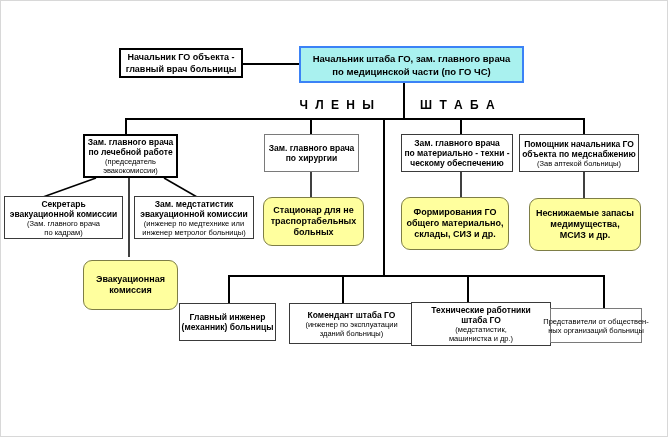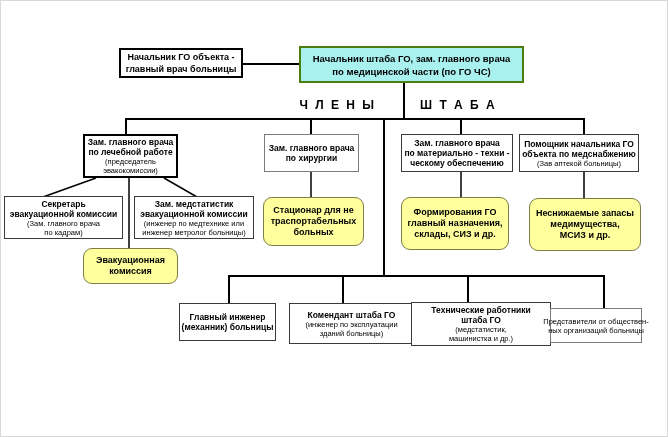--- a/index.html
+++ b/index.html
@@ -19,21 +19,21 @@
   .box{
     position:absolute;box-sizing:border-box;display:flex;flex-direction:column;
     justify-content:center;align-items:center;text-align:center;background:#fff;
     padding:13px 2px;
   }
   .box .ln{font-weight:bold;font-size:8.5px;line-height:10px;white-space:nowrap;}
   .box .ln.sub{font-weight:normal;font-size:7.5px;line-height:9px;}
   .strong{border:2px solid #000;}
   .thin{border:1px solid #3a3a3a;}
   .gray{border:1px solid #7a7a7a;}
-  .cyan{background:var(--cyan-fill);border:2px solid #4d7c0f;}
+  .cyan{background:var(--cyan-fill);border:2px solid #3b82f6;}
   .cyan .ln{font-size:9.5px;line-height:13px;}
   .chiefbox .ln{font-size:9px;line-height:12px;}
   .yellow{
     background:var(--yellow-fill);border:1.5px solid var(--yellow-border);
     border-radius:9px;
   }
   .yellow .ln{font-size:9px;line-height:11px;}
   .members{
     position:absolute;top:97px;font-weight:bold;font-size:12px;
     letter-spacing:2px;white-space:nowrap;text-align:center;
@@ -125,31 +125,31 @@
     </div>
 
   <div class="box yellow" style="left:262px;top:196px;width:101px;height:49px">
       <div class="ln">Стационар для не</div>
       <div class="ln">траспортабельных</div>
       <div class="ln">больных</div>
     </div>
 
   <div class="box yellow" style="left:400px;top:196px;width:108px;height:53px">
       <div class="ln">Формирования ГО</div>
-      <div class="ln">главный назначения,</div>
+      <div class="ln">общего материально,</div>
       <div class="ln">склады, СИЗ и др.</div>
     </div>
 
   <div class="box yellow" style="left:528px;top:197px;width:112px;height:53px">
       <div class="ln">Неснижаемые запасы</div>
       <div class="ln">медимущества,</div>
       <div class="ln">МСИЗ и др.</div>
     </div>
 
-  <div class="box yellow" style="left:82px;top:247px;width:95px;height:36px">
+  <div class="box yellow" style="left:82px;top:259px;width:95px;height:50px">
       <div class="ln">Эвакуационная</div>
       <div class="ln">комиссия</div>
     </div>
 
   <div class="box thin" style="left:178px;top:302px;width:97px;height:38px">
       <div class="ln">Главный инженер</div>
       <div class="ln">(механник) больницы</div>
     </div>
 
   <div class="box thin" style="left:288px;top:302px;width:125px;height:41px">

